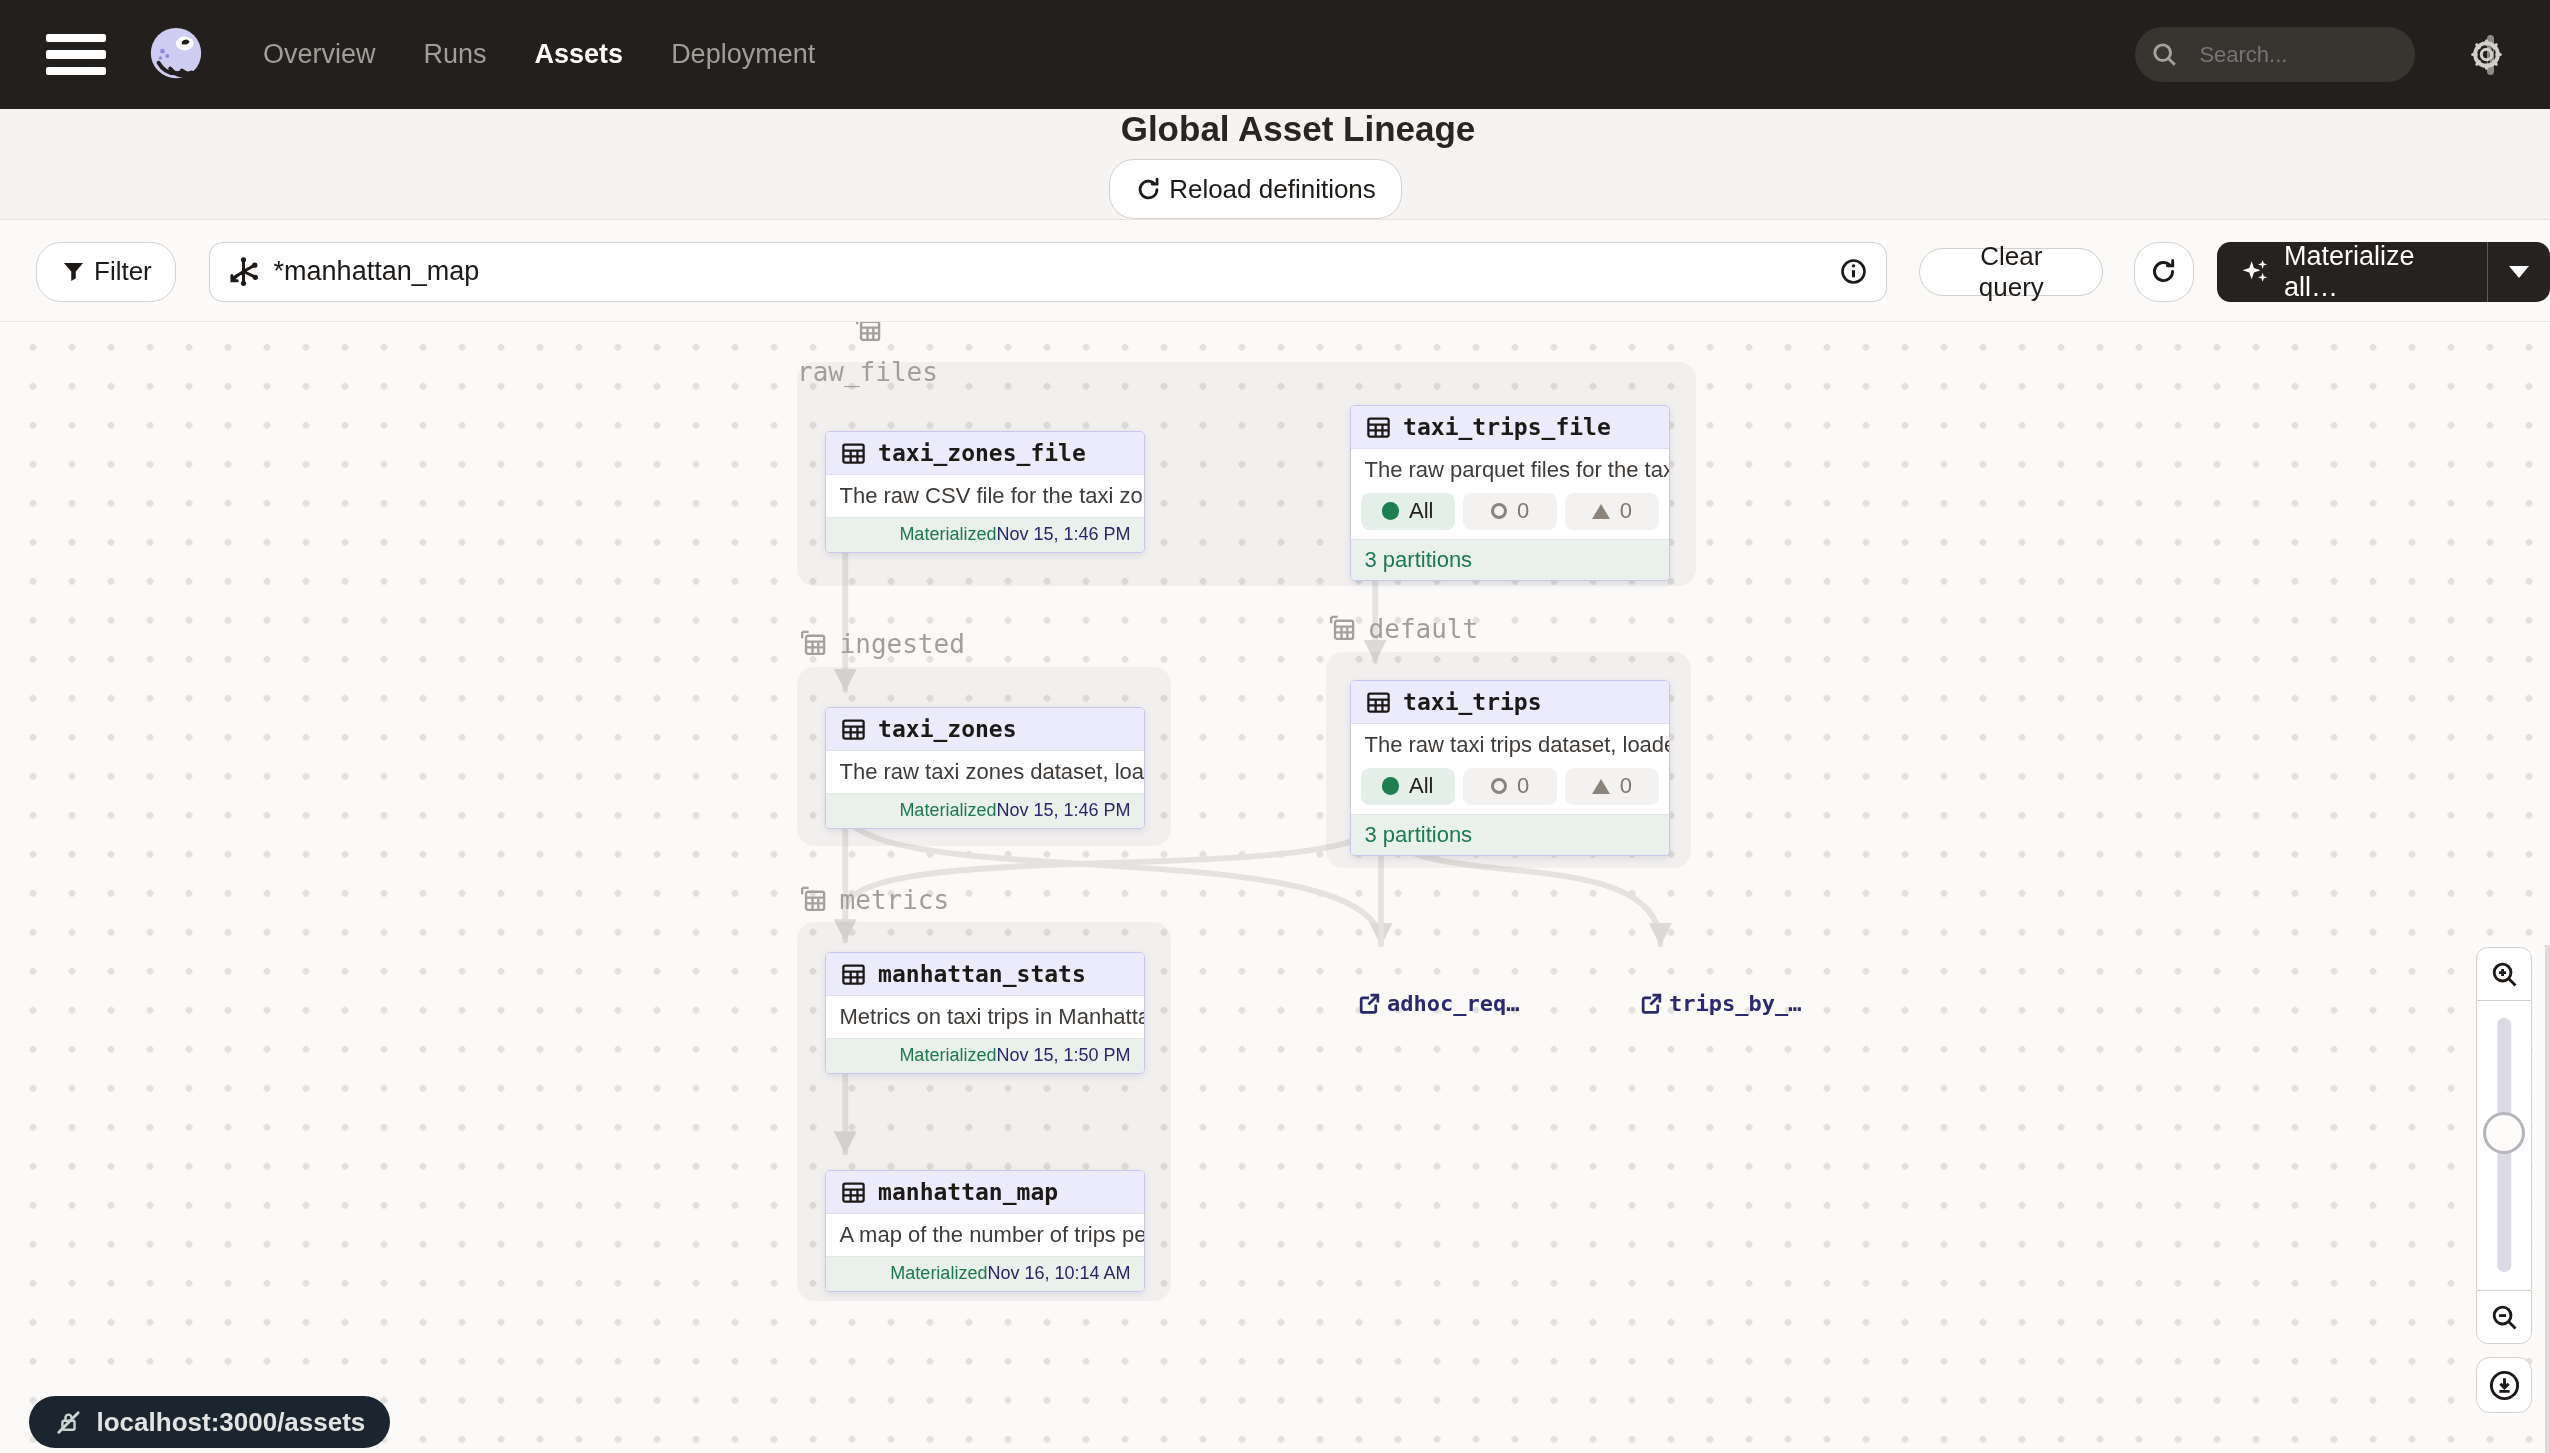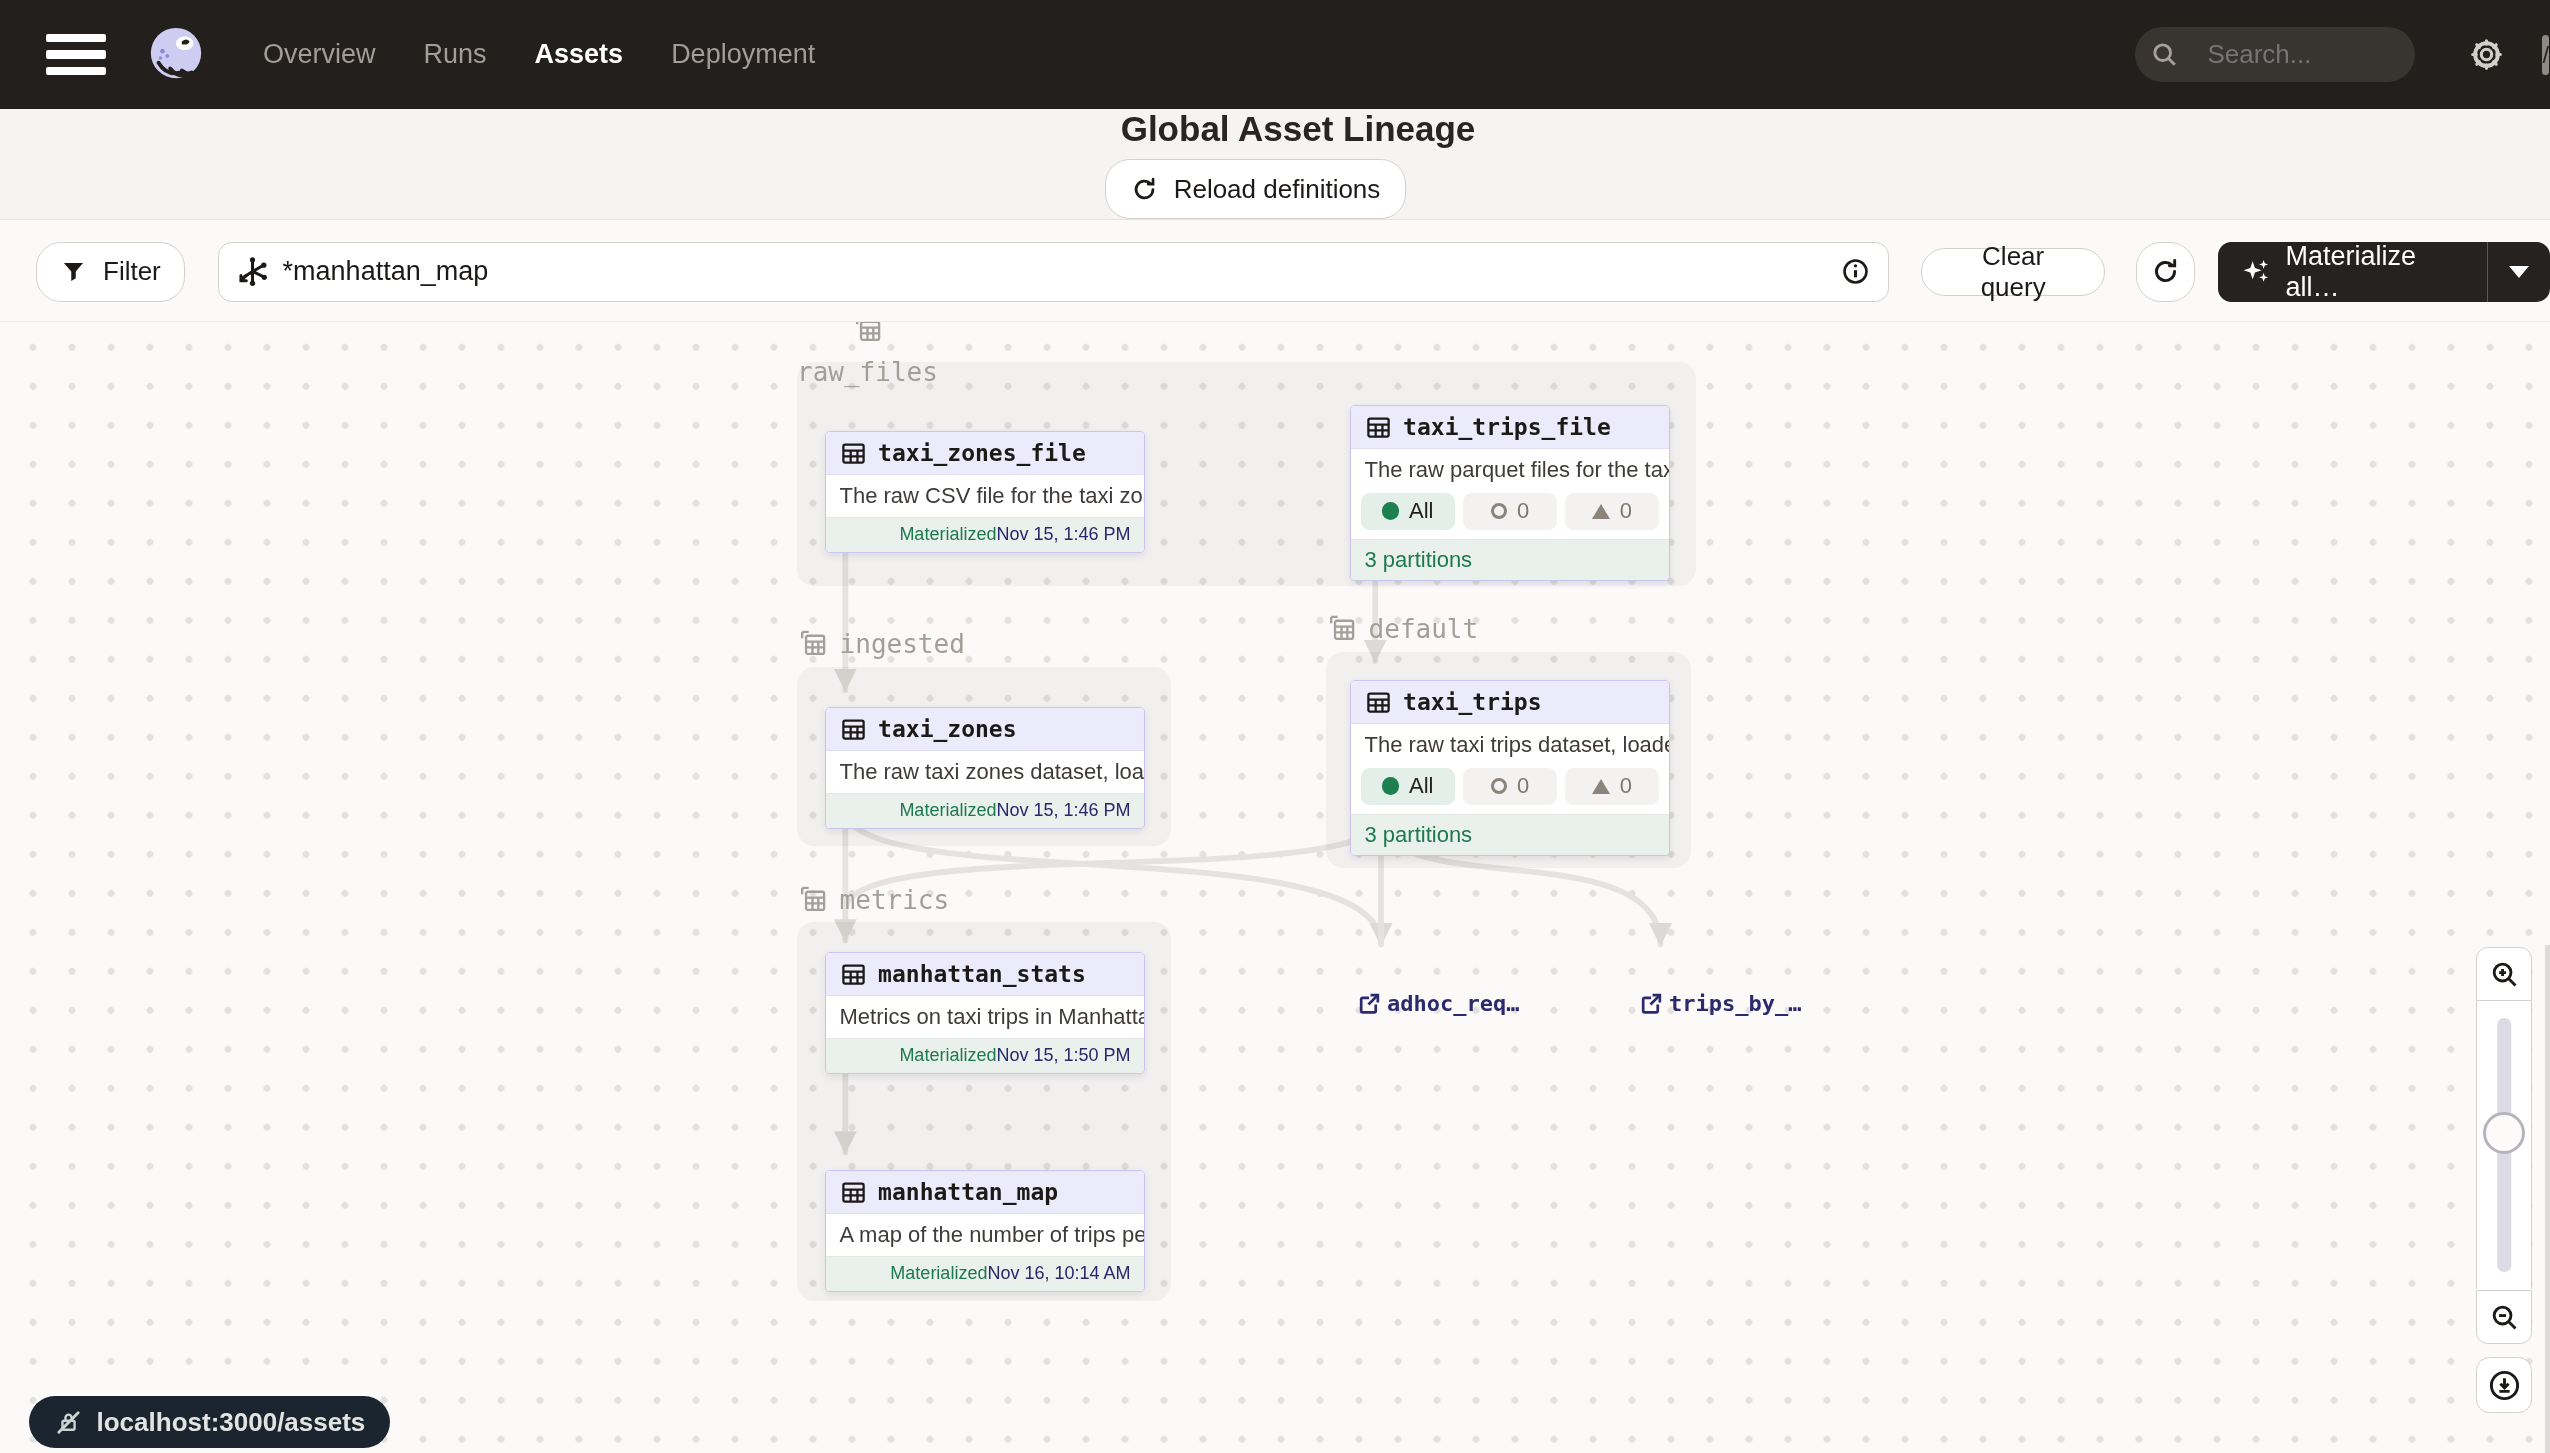--- a/index.html
+++ b/index.html
@@ -14,33 +14,33 @@
                justify-content:center; gap:7.7px; cursor:pointer; }
   .hamburger span { display:block; width:60px; height:8.7px; background:#fff; border-radius:1.9px; }
   .logo { width:62px; height:62px; margin-left:37px; position:relative; }
   .nav-links { display:flex; gap:48px; margin-left:56px; }
   .nav-link { font-size:27px; color:#a29d98; cursor:pointer; }
   .nav-link.active { color:#ffffff; font-weight:bold; }
   .nav-spacer { flex:1; }
   .search-pill { width:280px; height:55px; background:#38342f; border-radius:28px; display:flex;
                  align-items:center; padding:0 11.6px 0 15.4px; margin-right:52px; }
   .search-pill input { flex:1; background:transparent; border:none; outline:none; color:#a6a09a;
-                       font-size:26px; margin-left:28px; font-family:"Liberation Sans",sans-serif; }
+                       font-size:22px; margin-left:20px; font-family:"Liberation Sans",sans-serif; }
   .kbd-badge { width:40px; height:40px; background:#8f8a83; color:#26221f; border-radius:8.7px;
                display:flex; align-items:center; justify-content:center; font-size:24px; }
   .gear-btn { margin-right:44px; cursor:pointer; display:flex; }
 
   
   .page-header { position:absolute; top:109px; left:0; width:2550px; height:111px; background:#f5f4f2;
                  border-bottom:1.9px solid #e6e4e1; display:flex; align-items:center; z-index:40;flex-direction:column; }
   .page-title { font-size:35px; font-weight:bold; color:#2a2522; margin-left:46px; }
   .hdr-spacer { flex:1; }
   .btn { background:#ffffff; border:1.9px solid #d4d1cd; border-radius:25px; color:#1c1917;
          font-size:26px; display:inline-flex; align-items:center; justify-content:center;
-         gap:16px; cursor:pointer; }
+         gap:7px; cursor:pointer; }
   .reload-btn { height:60px; padding:0 25px; margin-right:39px; }
 
   
   .toolbar { position:absolute; top:222px; left:0; width:2550px; height:100px; background:#fbfaf9;
              border-bottom:1.9px solid #eceae7; display:flex; align-items:center; z-index:40; }
   .filter-btn { height:60px; padding:0 23px; margin-left:36px; }
   .query-box { height:60px; margin-left:33px; width:1758px; background:#fff; border:1.9px solid #d4d1cd;
                border-radius:13.5px; display:flex; align-items:center; padding:0 17.3px; }
   .query-box input { flex:1; border:none; outline:none; font-size:27px; color:#1c1917;
                      margin-left:13.5px; font-family:"Liberation Sans",sans-serif; }

